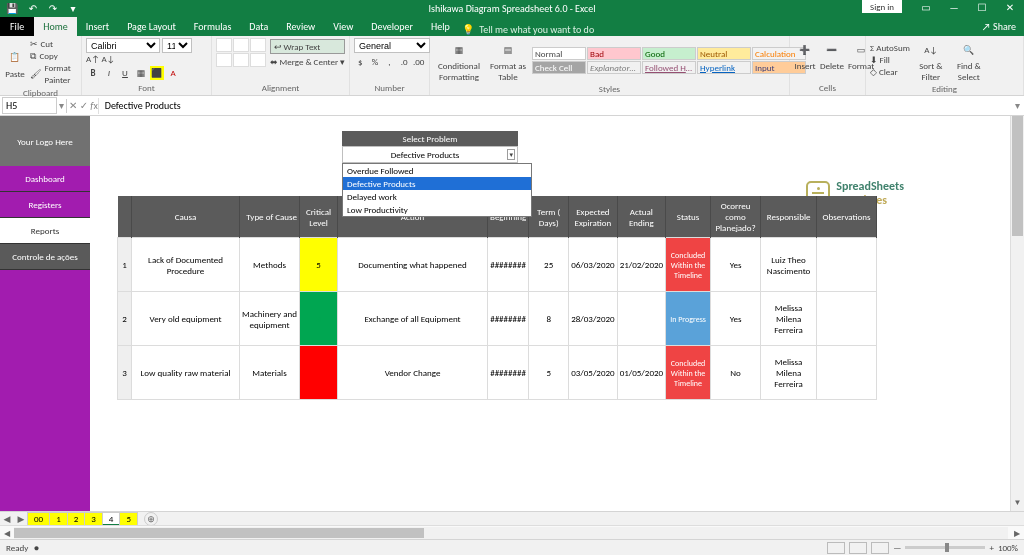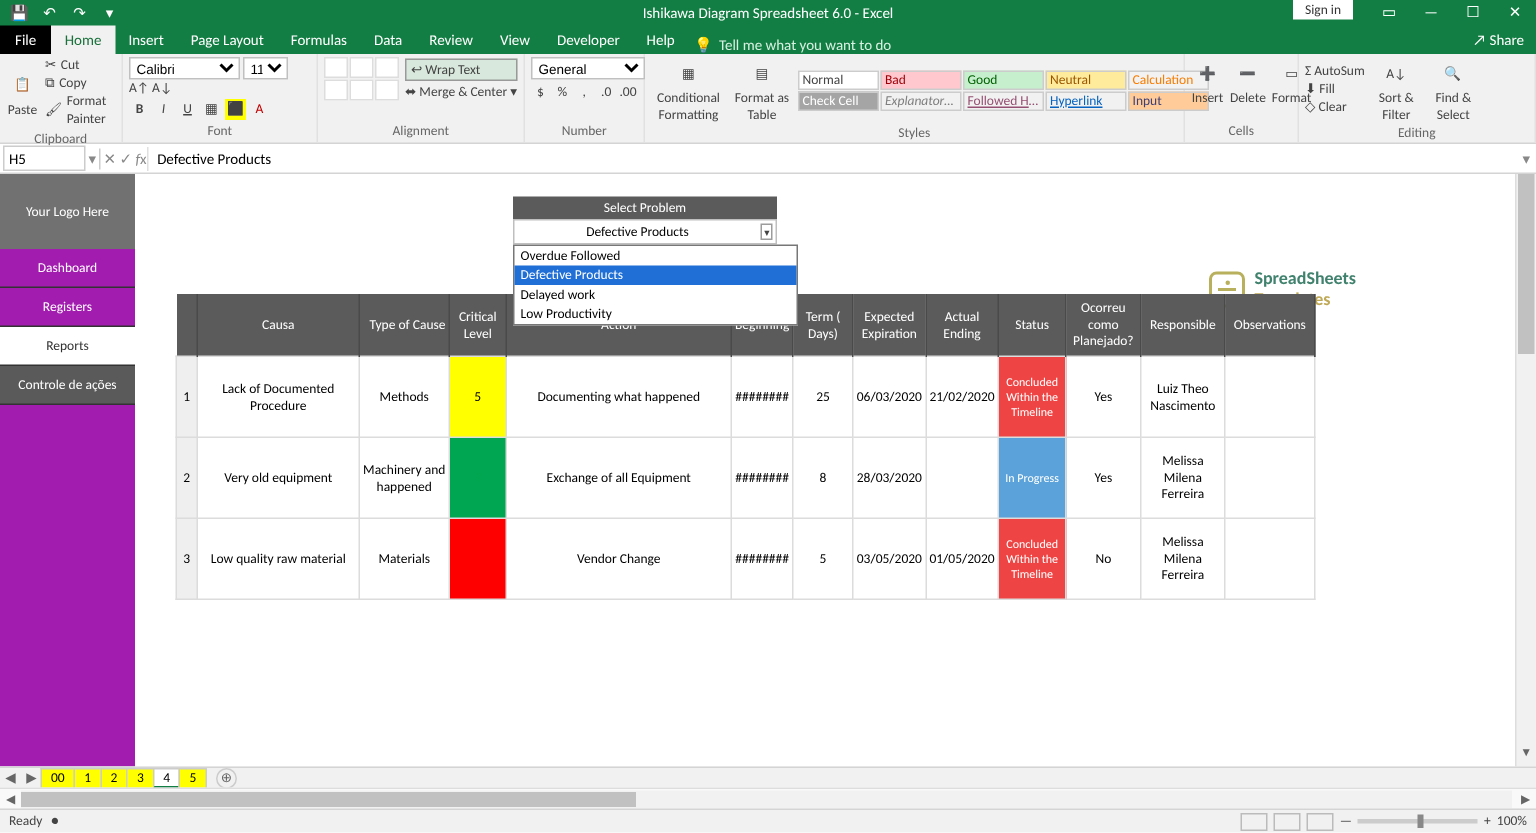--- a/index.html
+++ b/index.html
@@ -363,21 +363,21 @@
             <td>06/03/2020</td>
             <td>21/02/2020</td>
             <td class="stat-g">Concluded Within the Timeline</td>
             <td>Yes</td>
             <td>Luiz Theo Nascimento</td>
             <td></td>
           </tr>
           <tr>
             <td class="num">2</td>
             <td>Very old equipment</td>
-            <td>Machinery and happened</td>
+            <td>Machinery and equipment</td>
             <td class="crit-g">3</td>
             <td>Exchange of all Equipment</td>
             <td>########</td>
             <td>8</td>
             <td>28/03/2020</td>
             <td></td>
             <td class="stat-b">In Progress</td>
             <td>Yes</td>
             <td>Melissa Milena Ferreira</td>
             <td></td>

